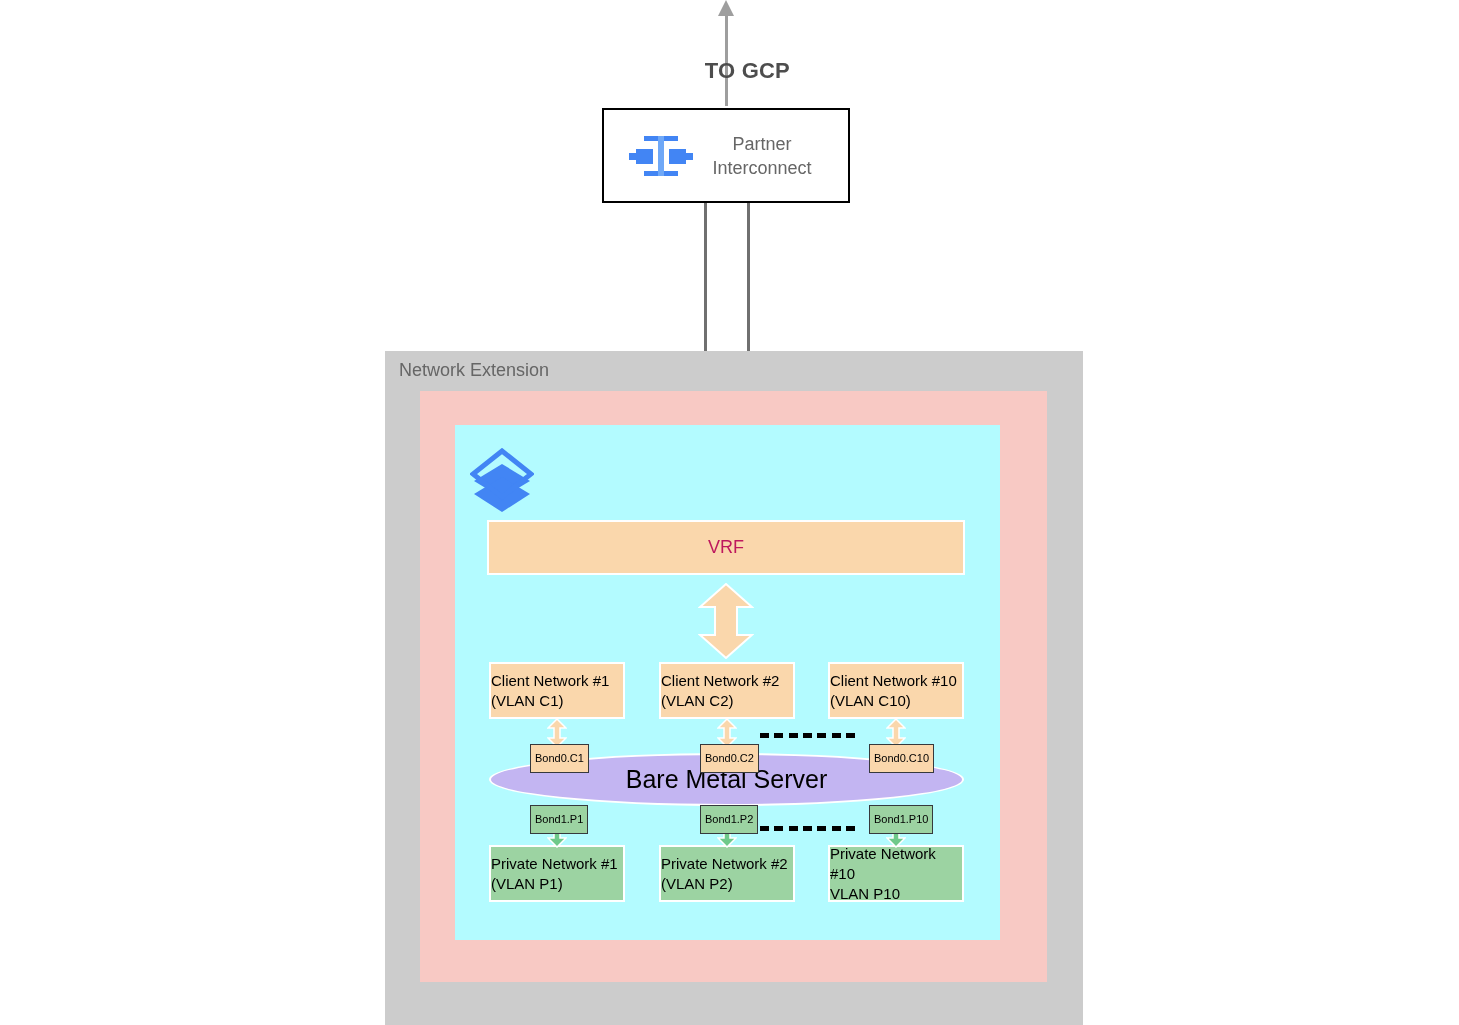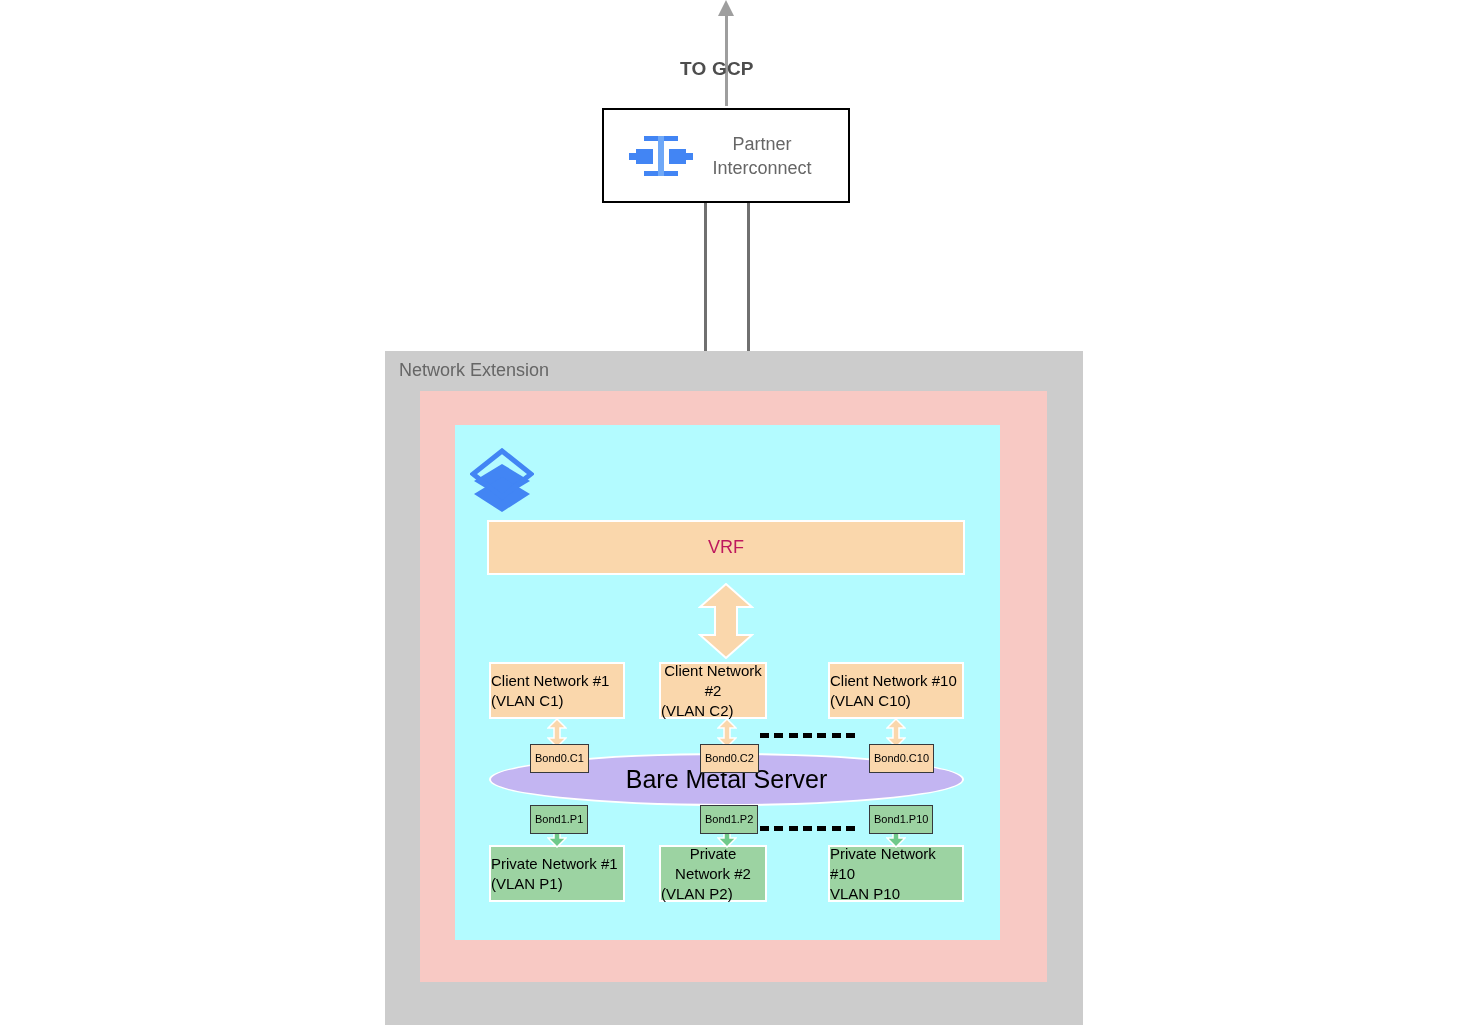--- a/index.html
+++ b/index.html
@@ -17,22 +17,22 @@
     background: #ffffff;
     overflow: hidden;
   }
 
   
   .abs { position: absolute; box-sizing: border-box; }
 
   
   .to-gcp-label {
     left: 680px; top: 58px; width: 110px;
-    text-align: left;
-    font-size: 19px;
+    text-align: right;
+    font-size: 22px;
     font-weight: bold;
     color: #4d4d4d;
     letter-spacing: .2px;
     z-index: 6;
   }
 
   
   .trunk-up {
     left: 724.5px; top: 14px; width: 3px; height: 92px;
     background: #9e9e9e;
@@ -136,21 +136,21 @@
     justify-content: center;
     font-size: 15px;
     line-height: 20px;
     color: #000000;
     text-align: center;
   }
   .client-net { background: #fad7ac; top: 662px; height: 57px; }
   .private-net { background: #9cd3a2; top: 845px; height: 57px; }
 
   .col1 { left: 489px; width: 136px; }
-  .col2 { left: 659px; width: 108px; }
+  .col2 { left: 659px; width: 136px; }
   .col3 { left: 828px; width: 136px; }
 
   
   .small-arrow { width: 20px; height: 30px; z-index: 5; }
   .sa-top { top: 718px; }
   .sa-bottom { top: 818px; }
   .sa1 { left: 547px; }
   .sa2 { left: 717px; }
   .sa3 { left: 886px; }
 

